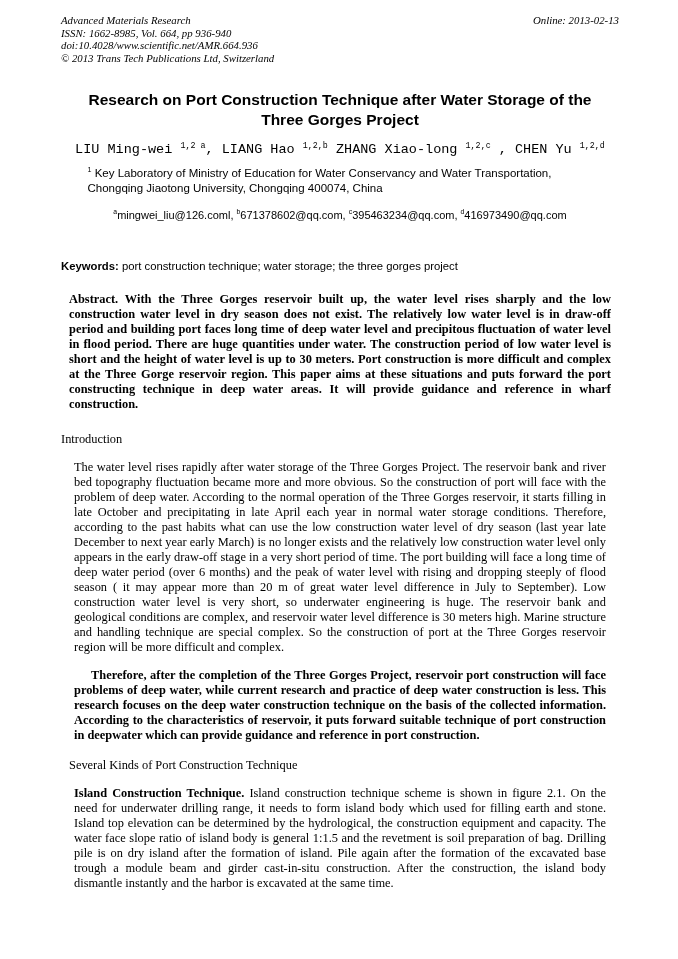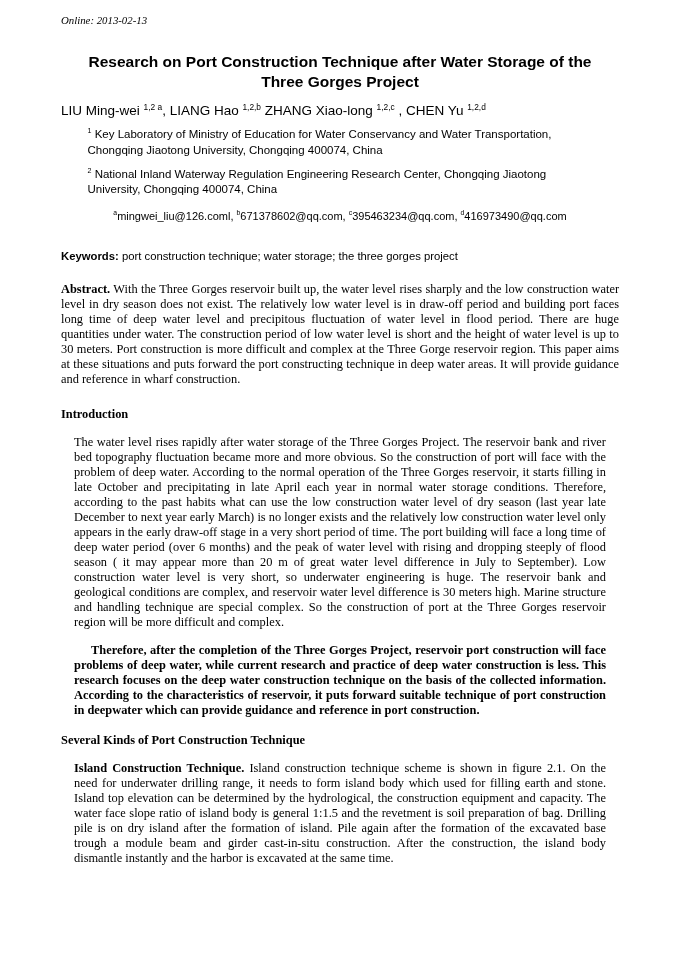--- a/index.html
+++ b/index.html
@@ -23,66 +23,71 @@
   .header-left div { white-space: nowrap; }
   .header-right { white-space: nowrap; text-align: center; }
 
   
   .title {
     font-family: "Liberation Sans", sans-serif;
     font-weight: bold; font-size: 15.5px; line-height: 1.28;
     text-align: center; margin: 25px 6px 12px;
   }
   .authors {
-    font-family: Liberation Sans, sans-serif;
-    font-size: 13.5px; text-align: left; margin-top: 10px;
+    font-family: Liberation Mono, monospace;
+    font-size: 13.5px; text-align: center; margin-top: 10px;
   }
   .affil {
     font-family: "Liberation Sans", sans-serif;
     font-size: 11.5px; line-height: 1.32; text-align: left;
     margin: 9px auto 0; max-width: 505px;
   }
   .emails {
     font-family: "Liberation Sans", sans-serif;
     font-size: 11px; text-align: center; margin-top: 13px;
   }
 
   
   .keywords {
     font-family: "Liberation Sans", sans-serif;
-    font-size: 11.3px; margin: 28px 0 0;
+    font-size: 11.3px; margin: 39px 0 0;
   }
-  .abstract { margin: 20px 0 0; }
+  .abstract { margin: 20px 8px 0; font-weight: bold; }
   .abstract, .body-par {
     font-size: 12.4px; line-height: 1.21; text-align: justify;
   }
   .body-par { margin: 13px; }
   .indent { text-indent: 17px; font-weight: bold; }
   .section-heading {
-    font-size: 12.4px; font-weight: bold;
+    font-size: 12.4px; font-weight: normal;
     font-family: "Liberation Serif", serif;
   }
   .intro-heading { margin: 20px 0 9px; }
-  .tech-heading { margin: 15px 0 1px; }
+  .tech-heading { margin: 15px 8px 1px; }
 </style>
 </head>
 <body>
 
 <div class="page">
 
   <div class="header-row">
+    <div class="header-left">
+      <div>Advanced Materials Research</div>
+      <div>ISSN: 1662-8985, Vol. 664, pp 936-940</div>
+      <div>doi:10.4028/www.scientific.net/AMR.664.936</div>
+      <div>© 2013 Trans Tech Publications Ltd, Switzerland</div>
+    </div>
     <div class="header-right">Online: 2013-02-13</div>
   </div>
 
   <h1 class="title">Research on Port Construction Technique after Water Storage of the Three Gorges Project</h1>
 
   <div class="authors">LIU Ming-wei <sup>1,2 a</sup>, LIANG Hao <sup>1,2,b</sup> ZHANG Xiao-long <sup>1,2,c</sup> , CHEN Yu <sup>1,2,d</sup></div>
 
   <div class="affil"><sup>1</sup> Key Laboratory of Ministry of Education for Water Conservancy and Water Transportation, Chongqing Jiaotong University, Chongqing 400074, China</div>
-  <div class="affil"><sup>2</sup> National Inland Waterway Regulation Engineering Research Center, Chongqing Jiaotong University, Chongqing 400074, China</div>
 
   <div class="emails"><sup>a</sup>mingwei_liu@126.coml, <sup>b</sup>671378602@qq.com, <sup>c</sup>395463234@qq.com, <sup>d</sup>416973490@qq.com</div>
 
   <p class="keywords"><b>Keywords:</b> <span>port construction technique; water storage; the three gorges project</span></p>
 
   <p class="abstract"><b>Abstract.</b> <span>With the Three Gorges reservoir built up, the water level rises sharply and the low construction water level in dry season does not exist. The relatively low water level is in draw-off period and building port faces long time of deep water level and precipitous fluctuation of water level in flood period. There are huge quantities under water. The construction period of low water level is short and the height of water level is up to 30 meters. Port construction is more difficult and complex at the Three Gorge reservoir region. This paper aims at these situations and puts forward the port constructing technique in deep water areas. It will provide guidance and reference in wharf construction.</span></p>
 
   <h2 class="section-heading intro-heading">Introduction</h2>
 
   <p class="body-par">The water level rises rapidly after water storage of the Three Gorges Project. The reservoir bank and river bed topography fluctuation became more and more obvious. So the construction of port will face with the problem of deep water. According to the normal operation of the Three Gorges reservoir, it starts filling in late October and precipitating in late April each year in normal water storage conditions. Therefore, according to the past habits what can use the low construction water level of dry season (last year late December to next year early March) is no longer exists and the relatively low construction water level only appears in the early draw-off stage in a very short period of time. The port building will face a long time of deep water period (over 6 months) and the peak of water level with rising and dropping steeply of flood season ( it may appear more than 20 m of great water level difference in July to September). Low construction water level is very short, so underwater engineering is huge. The reservoir bank and geological conditions are complex, and reservoir water level difference is 30 meters high. Marine structure and handling technique are special complex. So the construction of port at the Three Gorges reservoir region will be more difficult and complex.</p>

